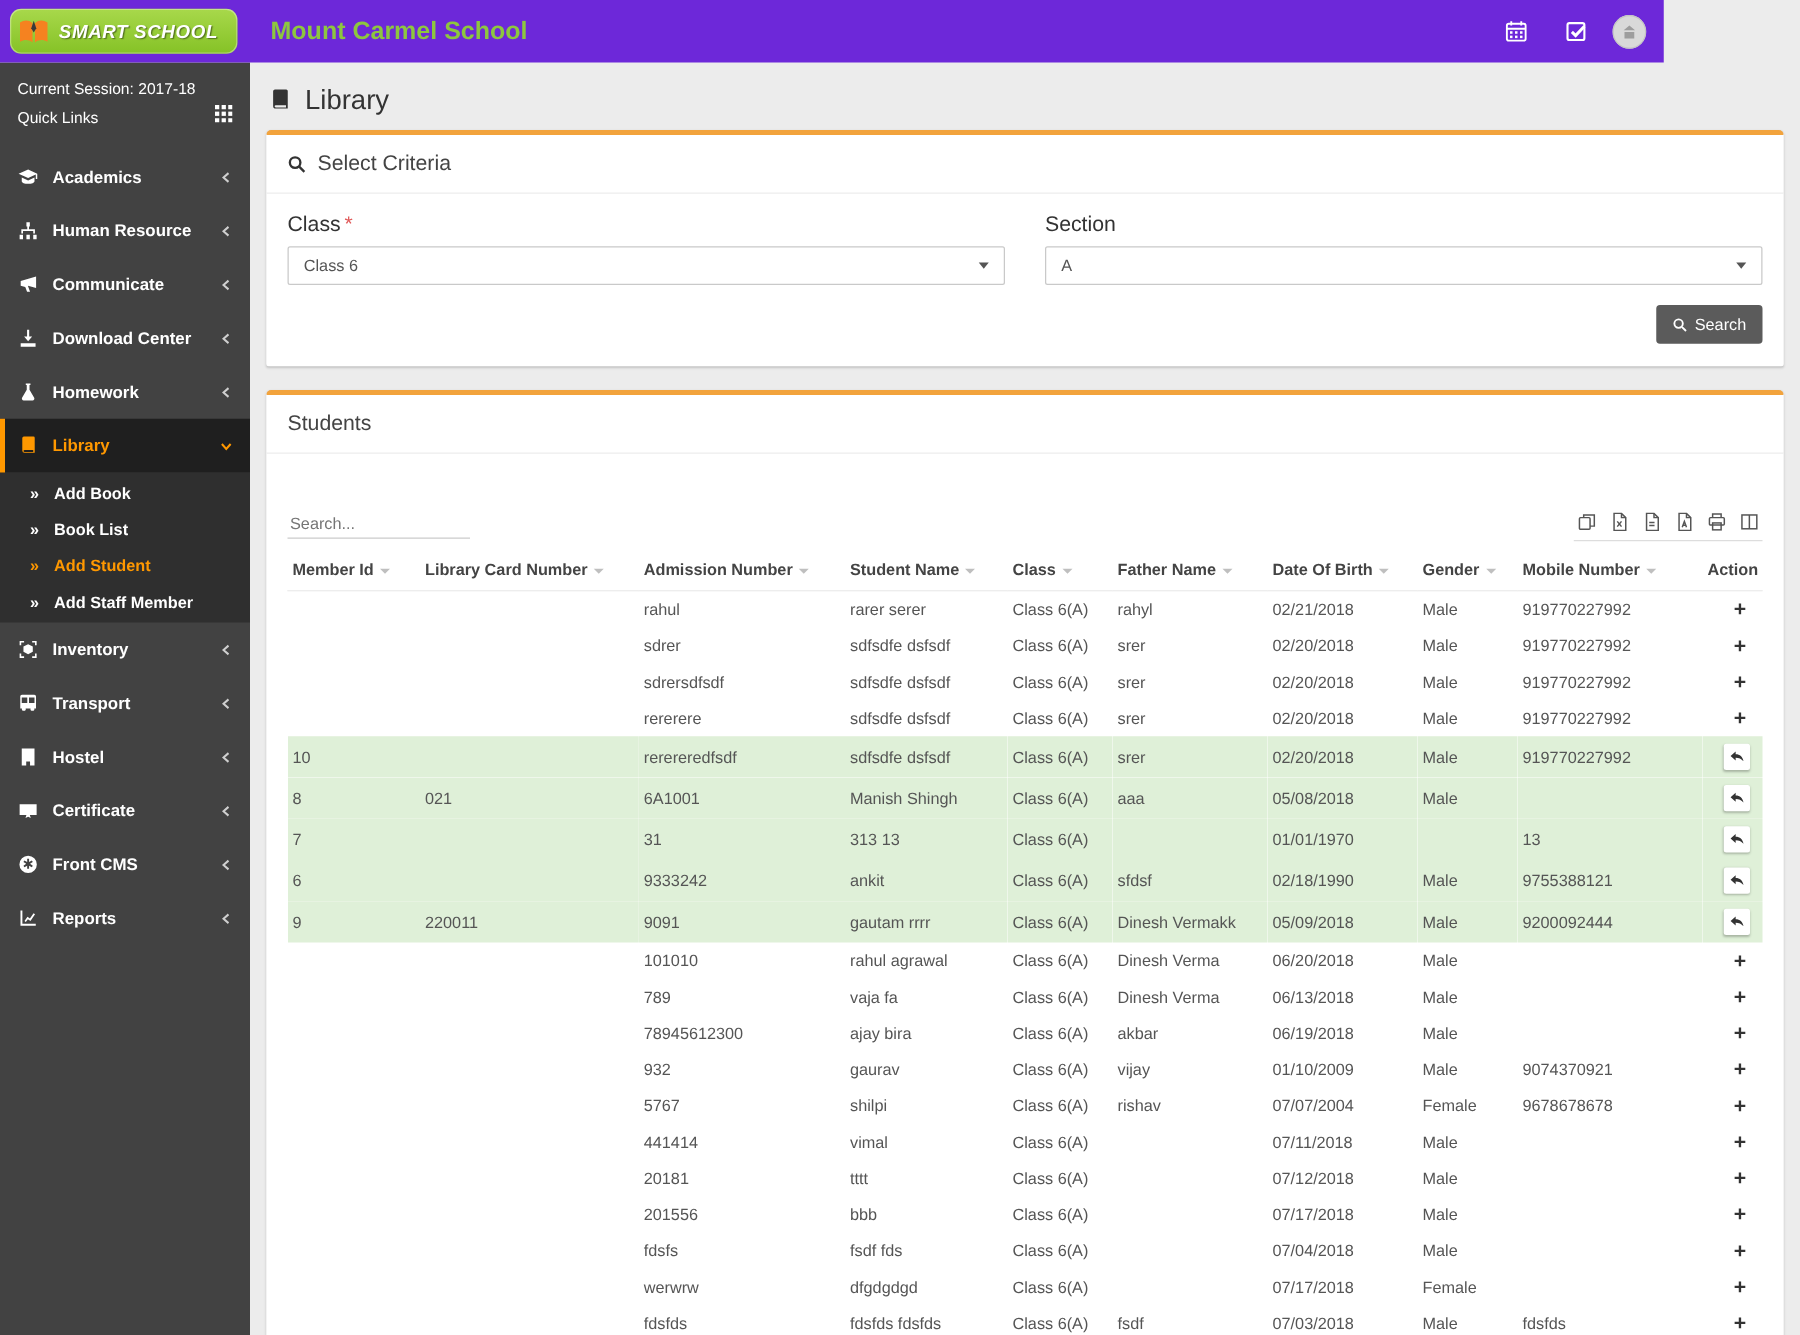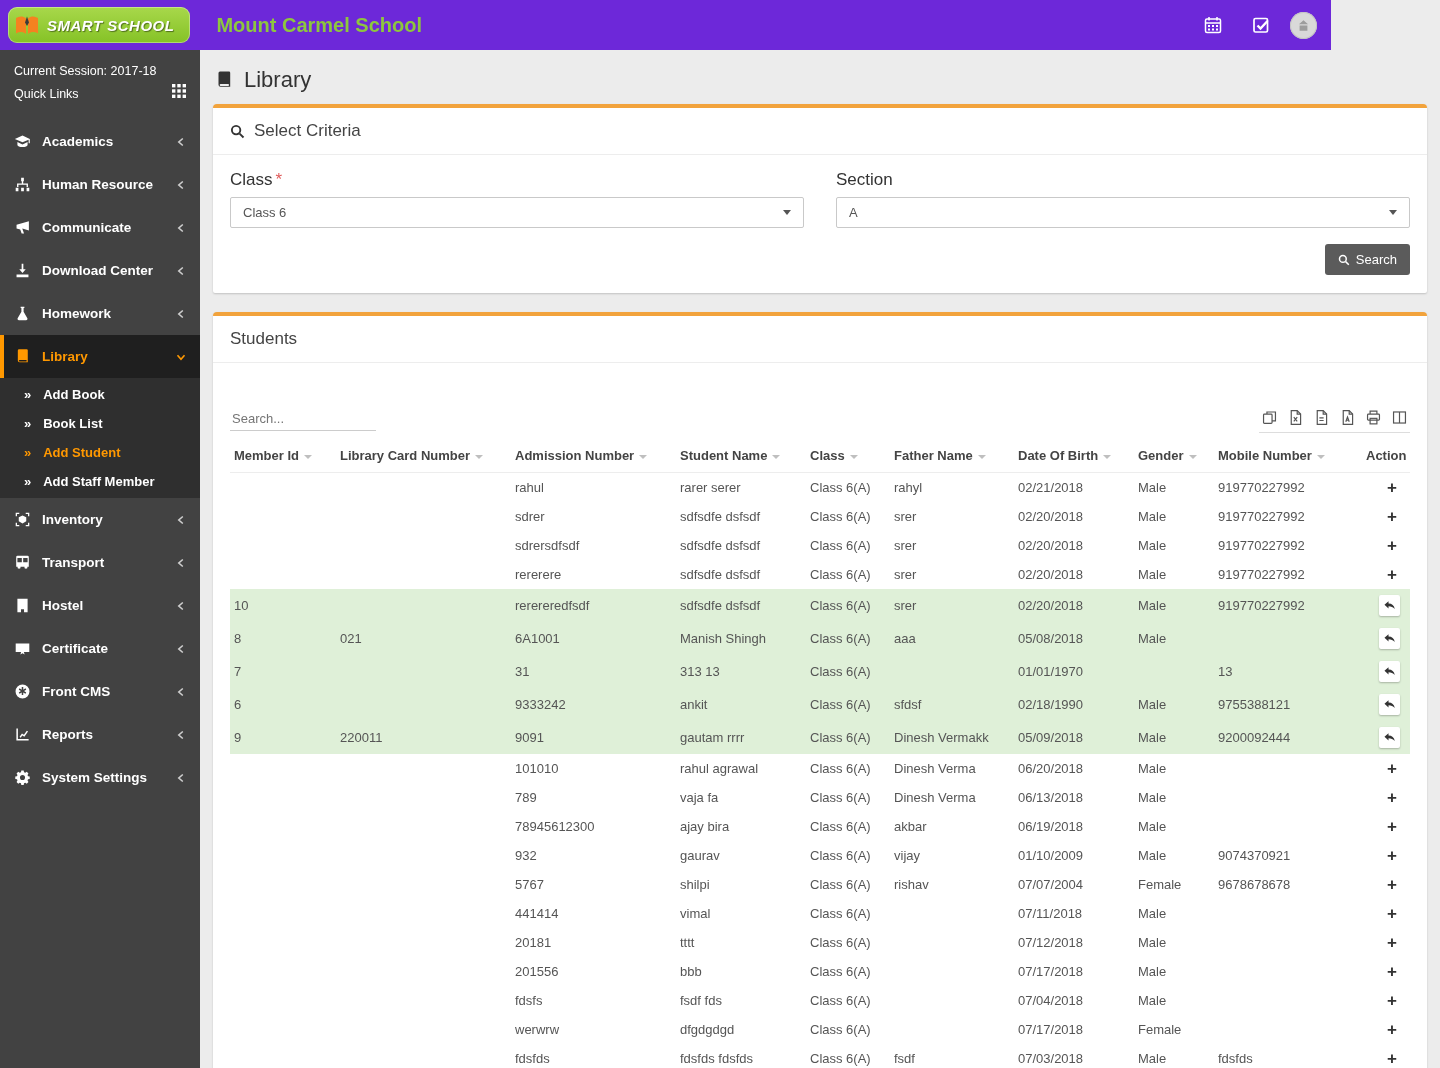--- a/index.html
+++ b/index.html
@@ -465,33 +465,20 @@
             <use href="#sym-chart-line"></use>
           </svg>
         </span>
         <span class="mi-lb">Reports</span>
         <span class="mi-ch">
           <svg class="chev" viewBox="0 0 10 10">
             <polyline points="6.8,1.5 2.8,5 6.8,8.5" fill="none" stroke="currentColor" stroke-width="1.6"></polyline>
           </svg>
         </span>
       </div>
-      <div class="menu-item">
-        <span class="mi-ic">
-          <svg viewBox="0 0 20 20">
-            <use href="#sym-gears"></use>
-          </svg>
-        </span>
-        <span class="mi-lb">System Settings</span>
-        <span class="mi-ch">
-          <svg class="chev" viewBox="0 0 10 10">
-            <polyline points="6.8,1.5 2.8,5 6.8,8.5" fill="none" stroke="currentColor" stroke-width="1.6"></polyline>
-          </svg>
-        </span>
-      </div>
     </nav>
 </aside>
 
 <main class="main">
   <div class="page-title">
     <svg viewBox="0 0 20 20">
         <use href="#sym-book"></use>
       </svg>
     <span>Library</span>
   </div>

